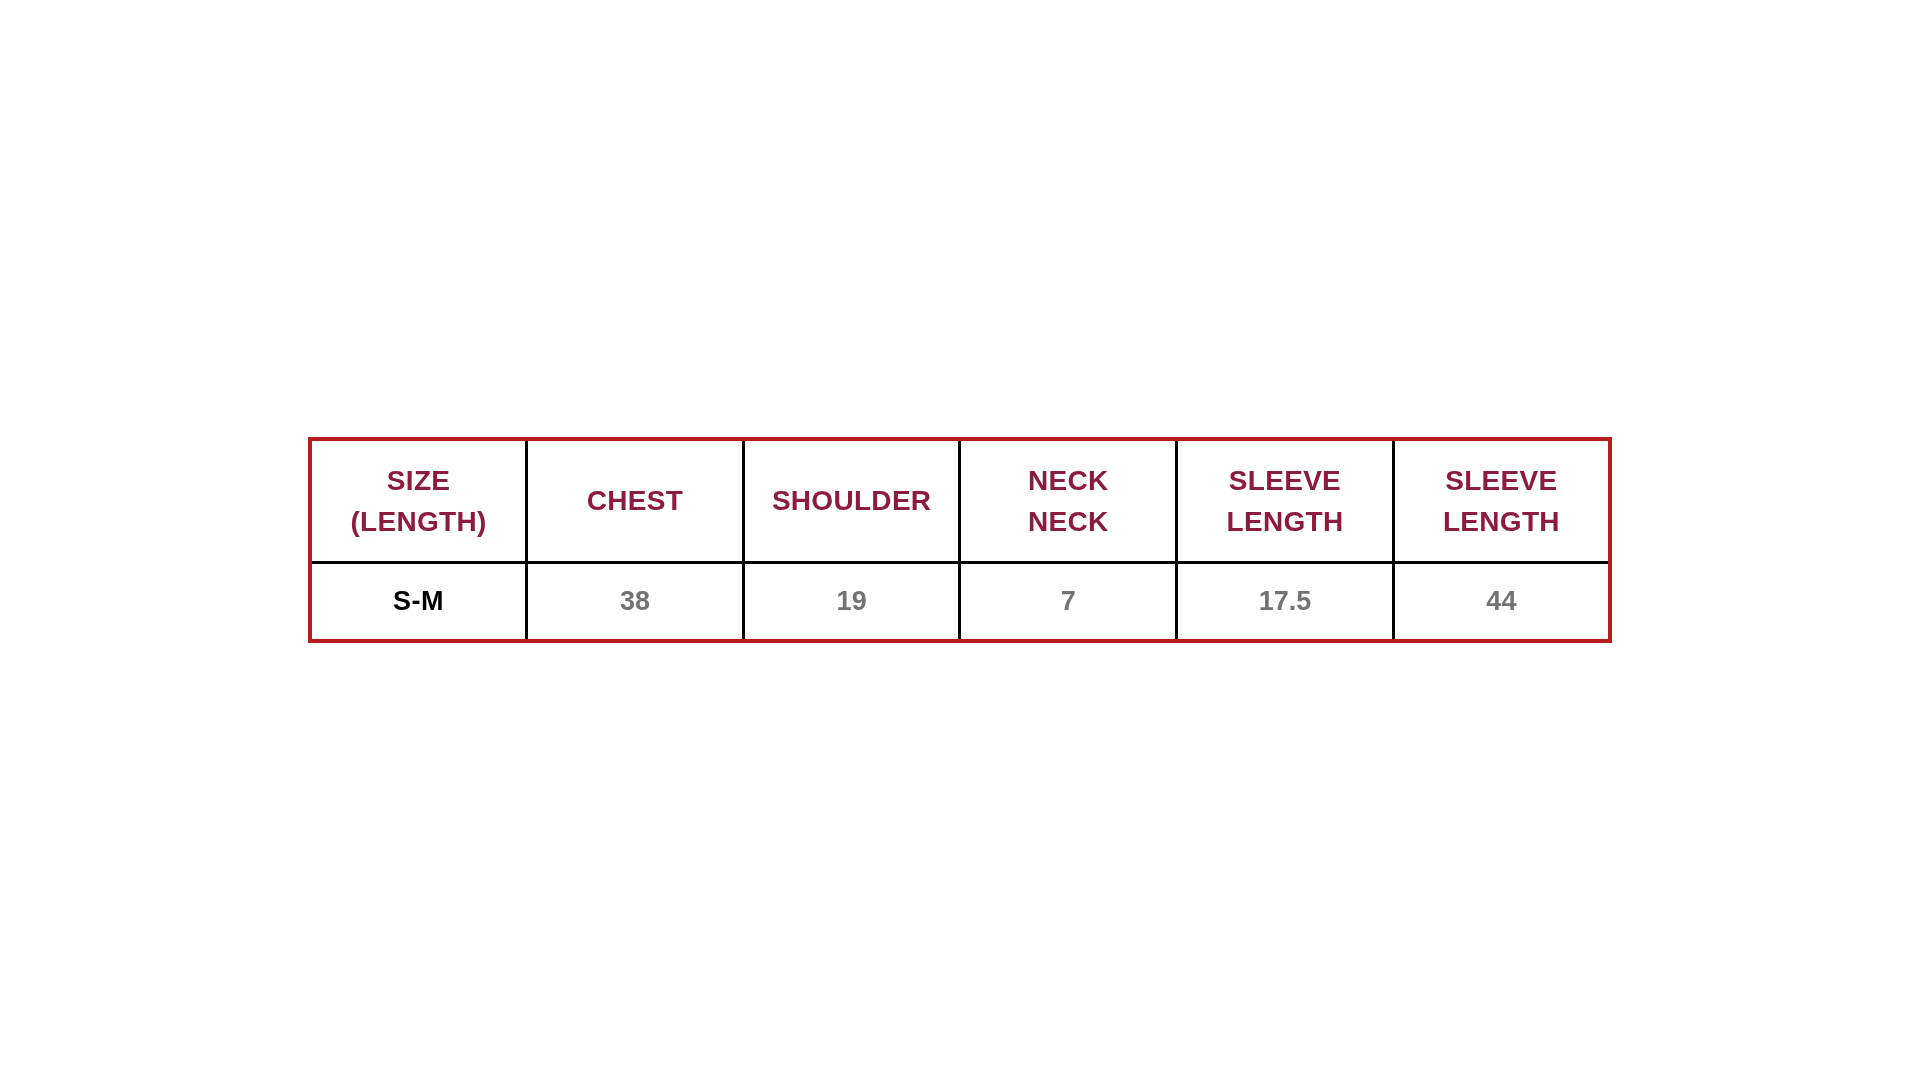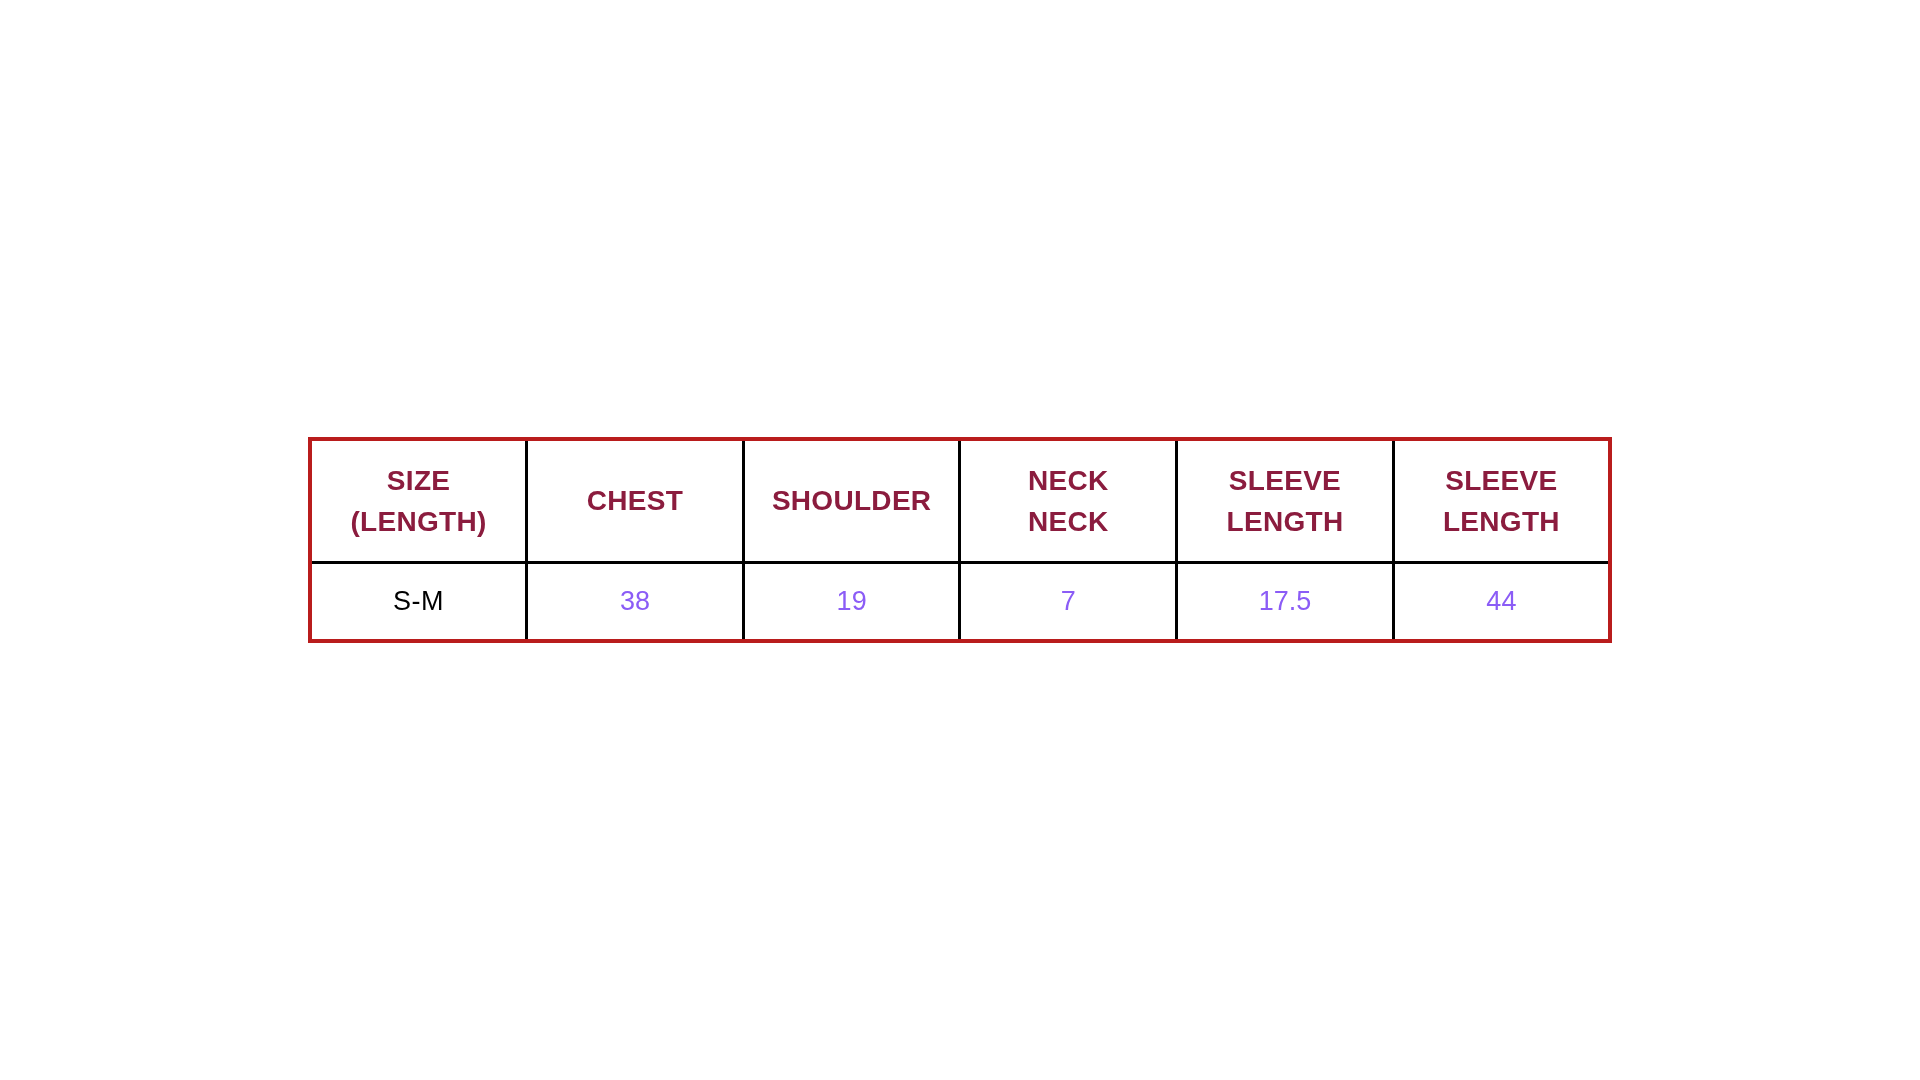--- a/index.html
+++ b/index.html
@@ -34,25 +34,25 @@
     height: 123px;
     color: #8B1C3E;
     font-size: 28px;
     font-weight: bold;
     letter-spacing: 0.3px;
   }
   .hline { line-height: 41px; }
   table.size-chart td {
     height: 79px;
     font-size: 27px;
-    color: #8b5cf6;
-    font-weight: normal;
+    color: #737373;
+    font-weight: bold;
   }
   table.size-chart td.size-label {
-    font-weight: normal;
+    font-weight: bold;
     color: #000000;
     letter-spacing: 0.5px;
   }
 </style>
 </head>
 <body>
 
 <table class="size-chart">
   <thead>
     <tr>

